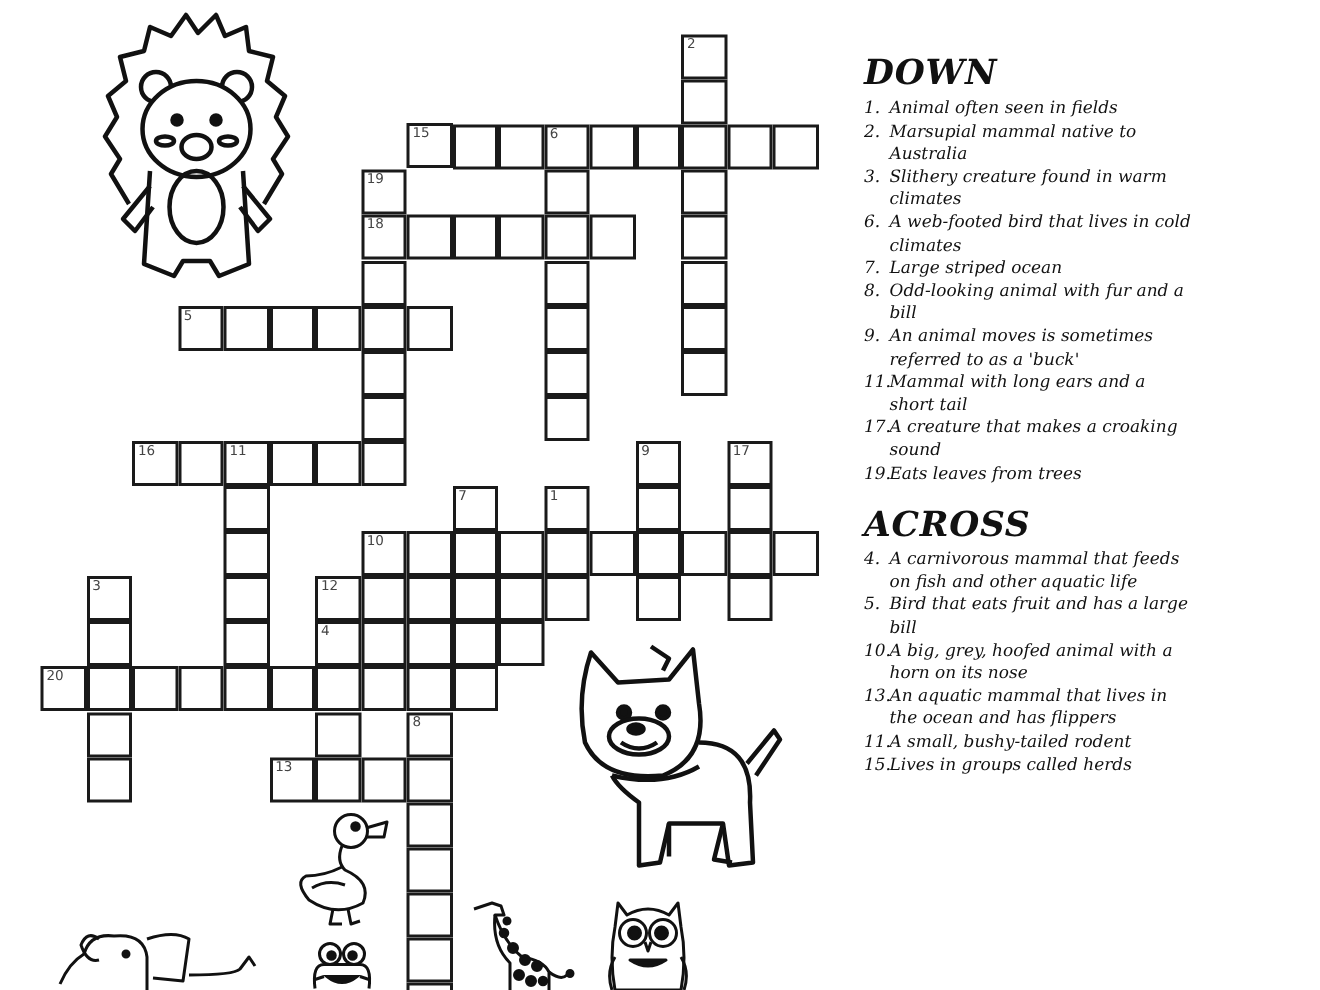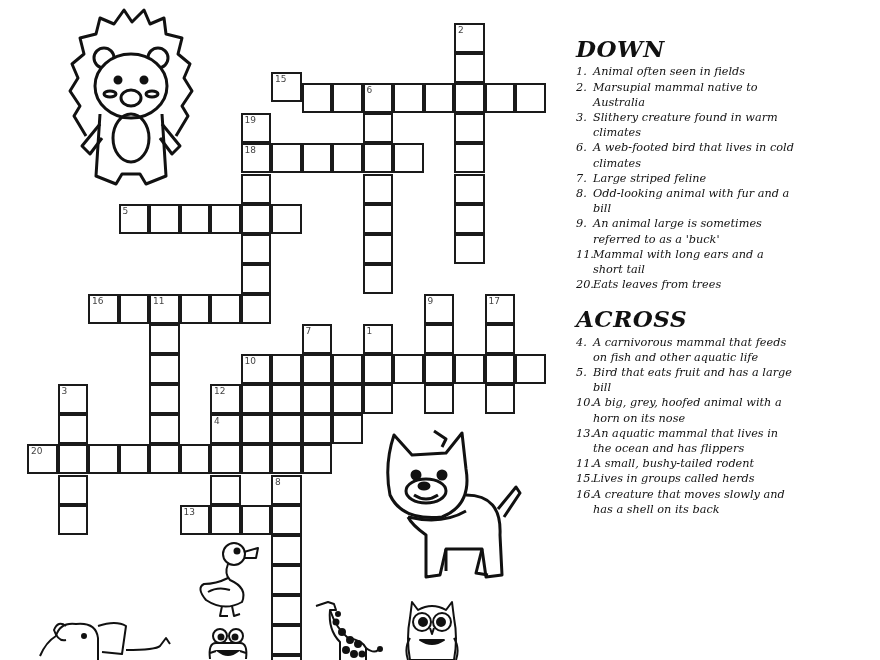--- a/index.html
+++ b/index.html
@@ -17,21 +17,21 @@
   svg { display: block; }
 </style>
 </head>
 <body>
 
 <div id="grid">
     <div class="cell" style="left: 455px; top: 24px;">
       <span class="num">2</span>
     </div>
     <div class="cell" style="left: 455px; top: 54.1px;"></div>
-    <div class="cell" style="left: 272px; top: 73px;">
+    <div class="cell" style="left: 272px; top: 83px;">
       <span class="num">15</span>
     </div>
     <div class="cell" style="left: 302.5px; top: 84.2px;"></div>
     <div class="cell" style="left: 333px; top: 84.2px;"></div>
     <div class="cell" style="left: 363.5px; top: 84.2px;">
       <span class="num">6</span>
     </div>
     <div class="cell" style="left: 394px; top: 84.2px;"></div>
     <div class="cell" style="left: 424.5px; top: 84.2px;"></div>
     <div class="cell" style="left: 455px; top: 84.2px;"></div>
@@ -175,36 +175,40 @@
       <div class="clue">
         <span class="n">3.</span>
         <span class="t">Slithery creature found in warm climates</span>
       </div>
       <div class="clue">
         <span class="n">6.</span>
         <span class="t">A web-footed bird that lives in cold climates</span>
       </div>
       <div class="clue">
         <span class="n">7.</span>
-        <span class="t">Large striped feline</span>
+        <span class="t">Large striped ocean</span>
       </div>
       <div class="clue">
         <span class="n">8.</span>
         <span class="t">Odd-looking animal with fur and a bill</span>
       </div>
       <div class="clue">
         <span class="n">9.</span>
-        <span class="t">An animal large is sometimes referred to as a 'buck'</span>
+        <span class="t">An animal moves is sometimes referred to as a 'buck'</span>
       </div>
       <div class="clue">
         <span class="n">11.</span>
         <span class="t">Mammal with long ears and a short tail</span>
       </div>
       <div class="clue">
-        <span class="n">20.</span>
+        <span class="n">17.</span>
+        <span class="t">A creature that makes a croaking sound</span>
+      </div>
+      <div class="clue">
+        <span class="n">19.</span>
         <span class="t">Eats leaves from trees</span>
       </div>
     </div>
   <div class="across-block">
     <div class="heading">ACROSS</div>
     <div id="across-list">
         <div class="clue">
           <span class="n">4.</span>
           <span class="t">A carnivorous mammal that feeds on fish and other aquatic life</span>
         </div>
@@ -220,24 +224,20 @@
           <span class="n">13.</span>
           <span class="t">An aquatic mammal that lives in the ocean and has flippers</span>
         </div>
         <div class="clue">
           <span class="n">11.</span>
           <span class="t">A small, bushy-tailed rodent</span>
         </div>
         <div class="clue">
           <span class="n">15.</span>
           <span class="t">Lives in groups called herds</span>
-        </div>
-        <div class="clue">
-          <span class="n">16.</span>
-          <span class="t">A creature that moves slowly and has a shell on its back</span>
         </div>
       </div>
   </div>
 </div>
 
 <div class="illus" style="left:66px;top:6px;">
   <svg width="130" height="190" viewBox="0 0 130 190" fill="none" stroke="#111" stroke-width="3" stroke-linejoin="round">
     <path d="M20 130 L8 110 L14 100 L4 85 L12 72 L6 58 L18 48 L14 32 L30 28 L34 12 L48 18 L58 4 L66 16 L78 4 L84 18 L98 12 L100 28 L116 32 L112 48 L124 58 L118 72 L126 85 L116 100 L122 110 L110 130"></path>
     <circle cx="38" cy="52" r="10"></circle>
       <circle cx="92" cy="52" r="10"></circle>

